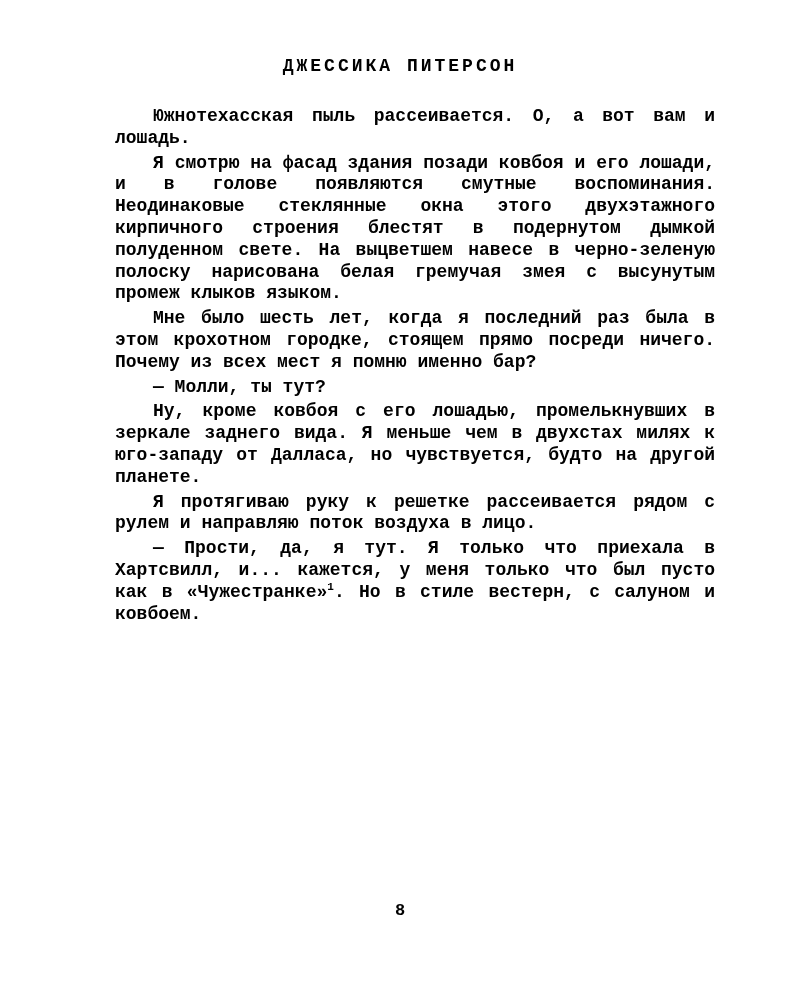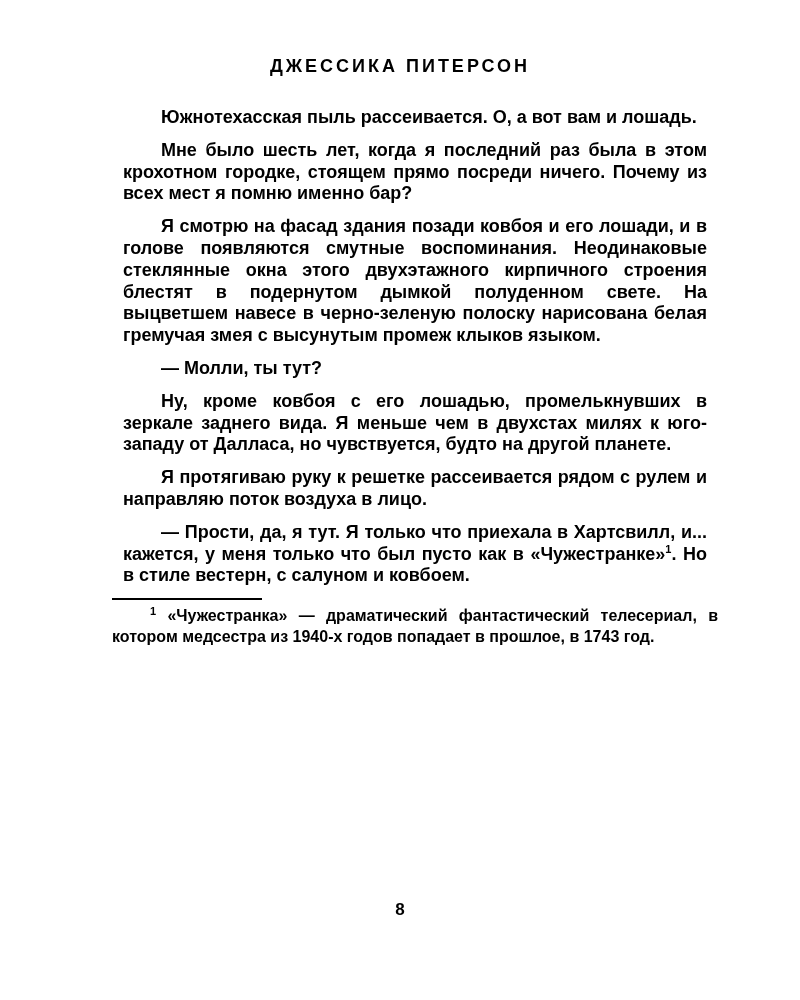--- a/index.html
+++ b/index.html
@@ -8,39 +8,39 @@
     width: 800px;
     height: 1000px;
     background: #ffffff;
   }
   .page {
     position: relative;
     width: 800px;
     height: 1000px;
     background: #ffffff;
     color: #000000;
-    font-family: Liberation Sans, sans-serif;
+    font-family: Liberation Mono, monospace;
     overflow: hidden;
   }
   .running-head {
     padding-top: 56px;
     text-align: center;
     font-size: 18px;
     font-weight: 700;
     letter-spacing: 3px;
   }
   .body-text {
     margin: 30px 82px 0 112px;
     font-size: 18px;
     line-height: 21.8px;
     font-weight: 600;
     text-align: justify;
   }
   .body-text p {
-    margin: 11px;
+    margin: 3px;
     text-indent: 38px;
   }
   .body-text em {
     font-style: italic;
   }
   sup.fn-ref {
     font-size: 11px;
     line-height: 0;
     vertical-align: super;
   }
@@ -77,39 +77,33 @@
 <div class="page">
 
   <div class="running-head">ДЖЕССИКА ПИТЕРСОН</div>
 
   <div class="body-text">
 
     <p>Южнотехасская пыль рассеивается. О, а вот вам и лошадь.</p>
 
 
 
+    <p>Я смотрю на фасад здания позади ковбоя и его лошади, и в голове появляются смутные воспоминания. Неодинаковые стеклянные окна этого двухэтажного кирпичного строения блестят в подернутом дымкой полуденном свете. На выцветшем навесе в черно-зеленую полоску нарисована белая гремучая змея с высунутым промеж клыков языком.</p>
+
     <p>Мне было шесть лет, когда я последний раз была в этом крохотном городке, стоящем прямо посреди ничего. Почему из всех мест я помню именно бар?</p>
-
-    <p>Я смотрю на фасад здания позади ковбоя и его лошади, и в голове появляются смутные воспоминания. Неодинаковые стеклянные окна этого двухэтажного кирпичного строения блестят в подернутом дымкой полуденном свете. На выцветшем навесе в черно-зеленую полоску нарисована белая гремучая змея с высунутым промеж клыков языком.</p>
 
     <p>— Молли, ты тут?</p>
 
 
     <p>Ну, кроме ковбоя с его лошадью, промелькнувших в зеркале заднего вида. Я меньше чем в двухстах милях к юго-западу от Далласа, но чувствуется, будто на другой планете.</p>
 
     <p>Я протягиваю руку к решетке рассеивается рядом с рулем и направляю поток воздуха в лицо.</p>
 
     <p>
       <span>— Прости, да, я тут. Я только что приехала в Хартсвилл, и... кажется, у меня только что был пусто как в «Чужестранке»</span><sup class="fn-ref">1</sup><span>. Но в стиле вестерн, с салуном и ковбоем.</span>
     </p>
 
   </div>
 
-  <div class="footnote">
-    <div class="footnote-rule"></div>
-    <p class="footnote-text">
-      <sup class="fn-ref">1</sup><span> «Чужестранка» — драматический фантастический телесериал, в котором медсестра из 1940-х годов попадает в прошлое, в 1743 год.</span>
-    </p>
-  </div>
 
   <div class="page-number">8</div>
 
 </div>
 
 </body></html>

